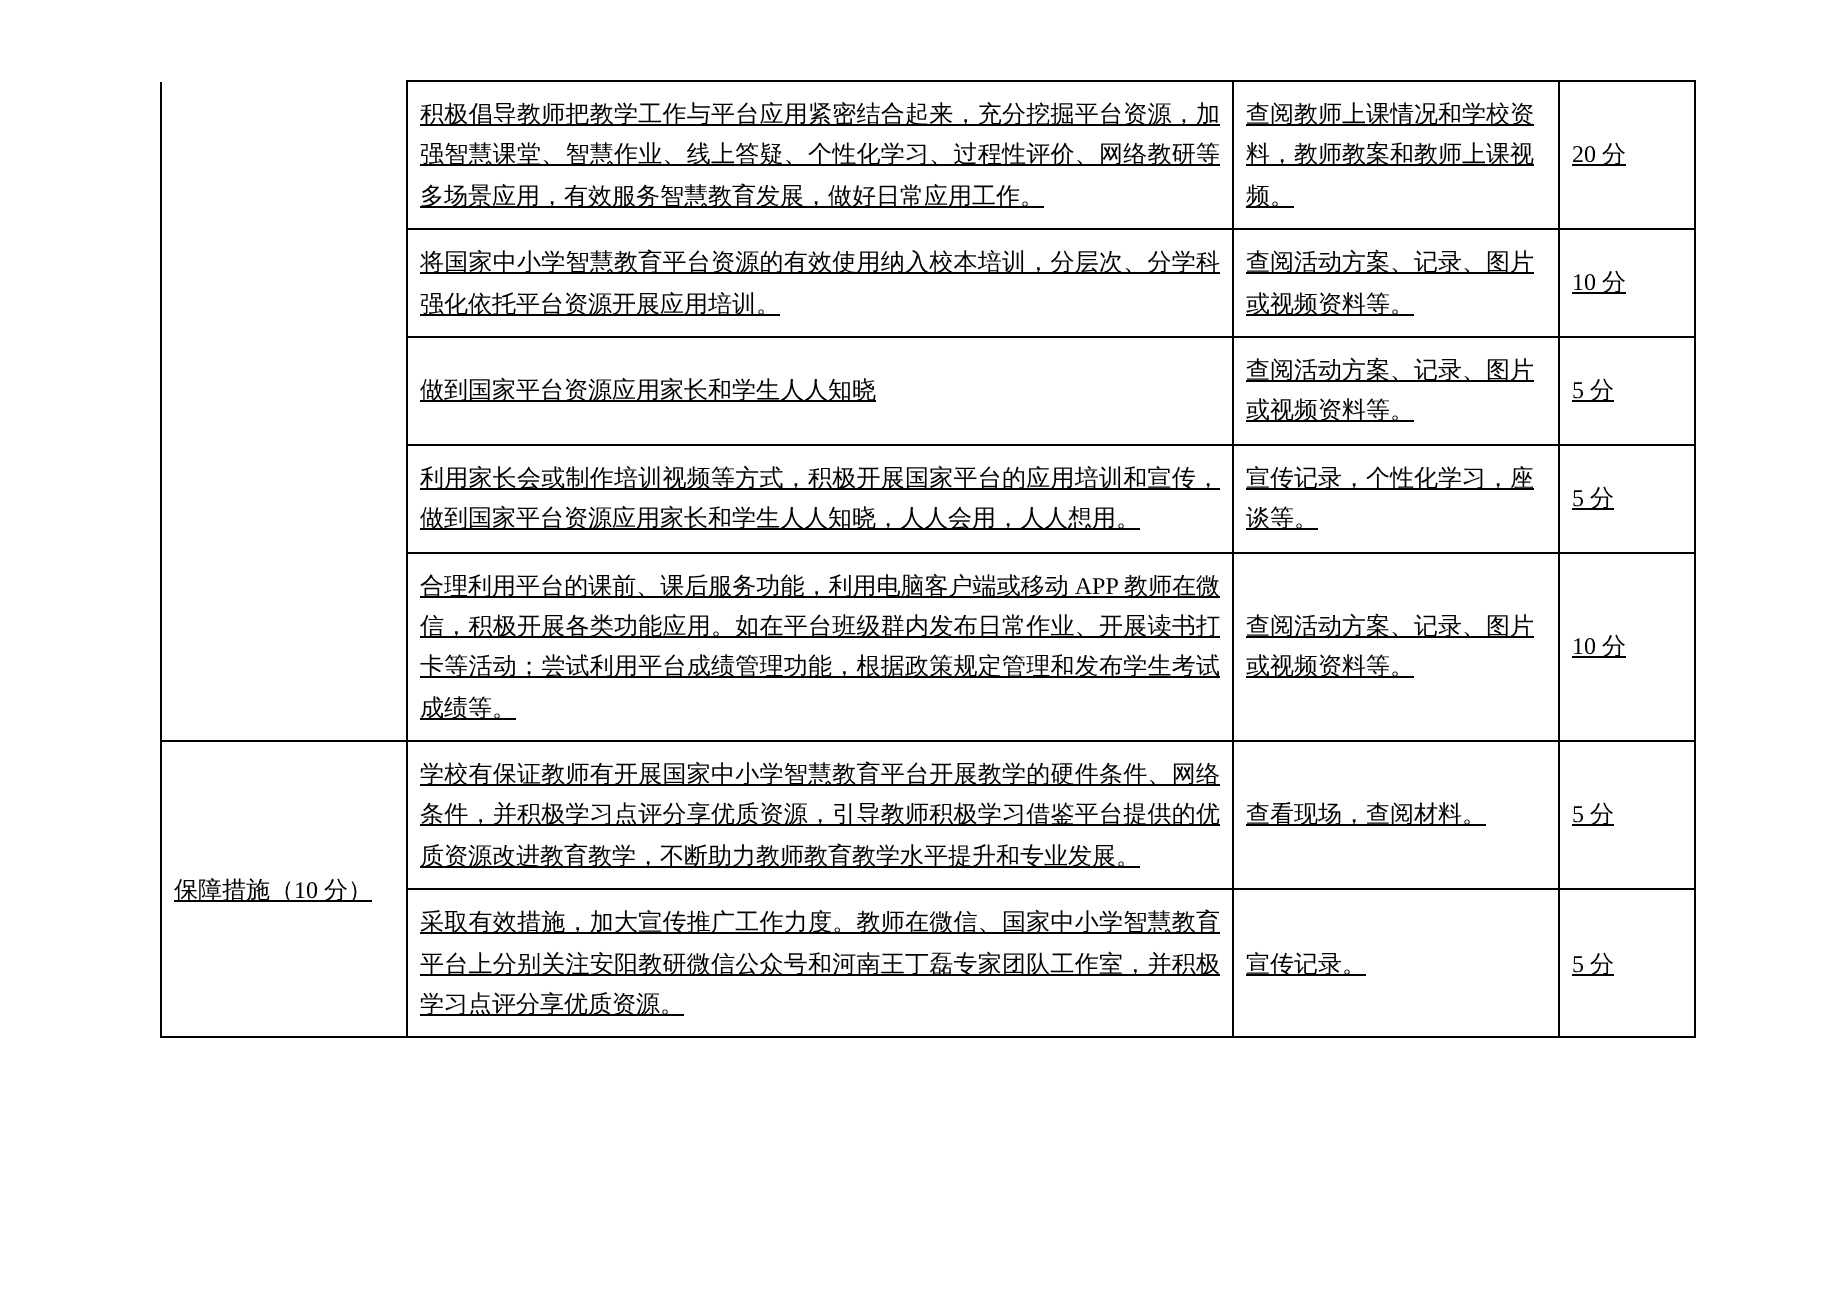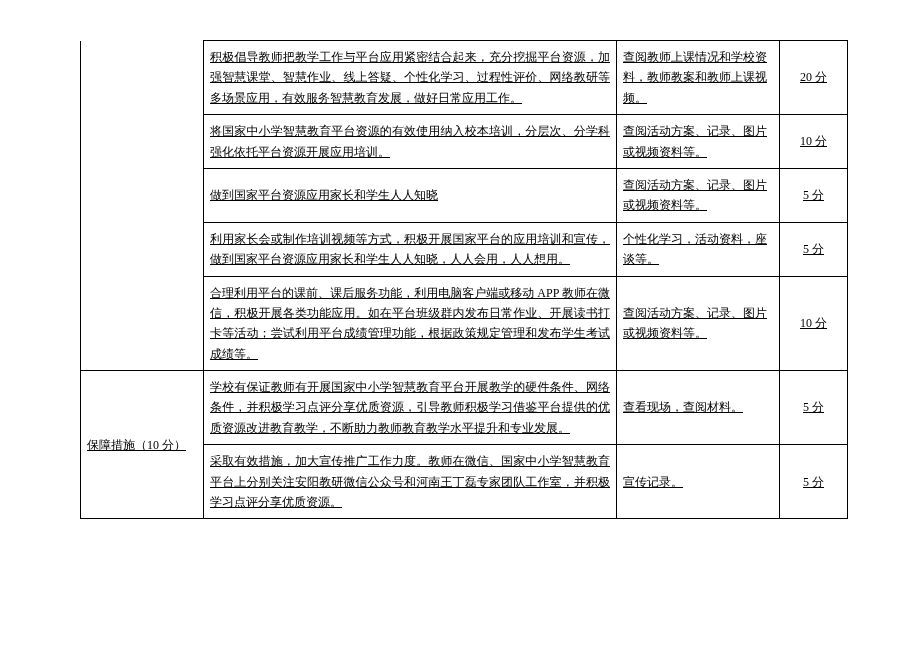--- a/index.html
+++ b/index.html
@@ -25,21 +25,21 @@
     td {
       border: 1px solid #000;
       padding: 6px 6px;
       vertical-align: middle;
       line-height: 1.7;
       word-break: break-all;
     }
     .col-cat   { width: 110px; text-align: left; margin-left: 32px; }
     .col-desc  { width: 400px; text-align: justify; }
     .col-evid  { width: 150px; text-align: left; }
-    .col-score { width: 55px; text-align: center; }
+    .col-score { width: 55px; }
     .no-top    { border-top: none; }
   </style>
 </head>
 <body>
 
 <div class="page">
   <table>
     <tbody id="tbody">
         <tr>
           <td class="col-cat no-top" rowspan="5"></td>
@@ -52,21 +52,21 @@
           <td class="col-evid">查阅活动方案、记录、图片或视频资料等。</td>
           <td class="col-score">10 分</td>
         </tr>
         <tr>
           <td class="col-desc">做到国家平台资源应用家长和学生人人知晓</td>
           <td class="col-evid">查阅活动方案、记录、图片或视频资料等。</td>
           <td class="col-score">5 分</td>
         </tr>
         <tr>
           <td class="col-desc">利用家长会或制作培训视频等方式，积极开展国家平台的应用培训和宣传，做到国家平台资源应用家长和学生人人知晓，人人会用，人人想用。</td>
-          <td class="col-evid">个性化学习，活动资料，座谈等。</td>
+          <td class="col-evid">宣传记录，个性化学习，座谈等。</td>
           <td class="col-score">5 分</td>
         </tr>
         <tr>
           <td class="col-desc">合理利用平台的课前、课后服务功能，利用电脑客户端或移动 APP 教师在微信，积极开展各类功能应用。如在平台班级群内发布日常作业、开展读书打卡等活动；尝试利用平台成绩管理功能，根据政策规定管理和发布学生考试成绩等。</td>
           <td class="col-evid">查阅活动方案、记录、图片或视频资料等。</td>
           <td class="col-score">10 分</td>
         </tr>
         <tr>
           <td class="col-cat" rowspan="2">保障措施（10 分）</td>
           <td class="col-desc">学校有保证教师有开展国家中小学智慧教育平台开展教学的硬件条件、网络条件，并积极学习点评分享优质资源，引导教师积极学习借鉴平台提供的优质资源改进教育教学，不断助力教师教育教学水平提升和专业发展。</td>

